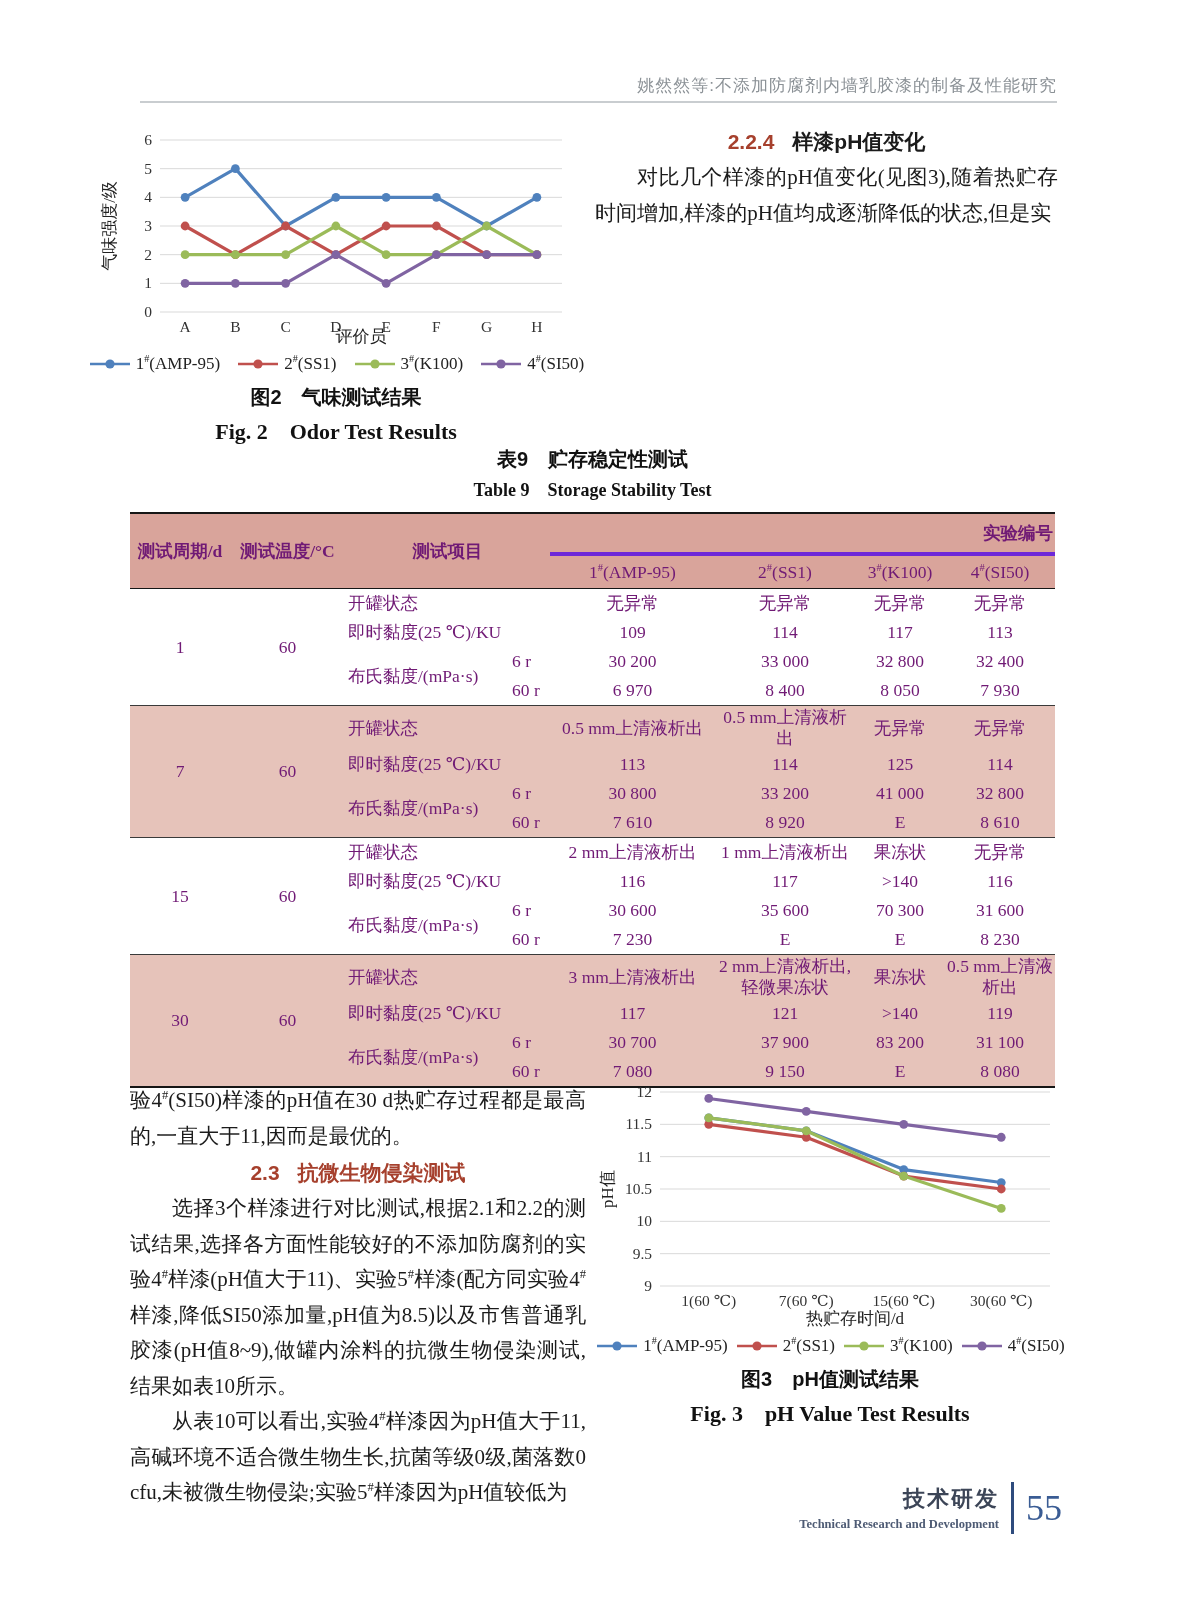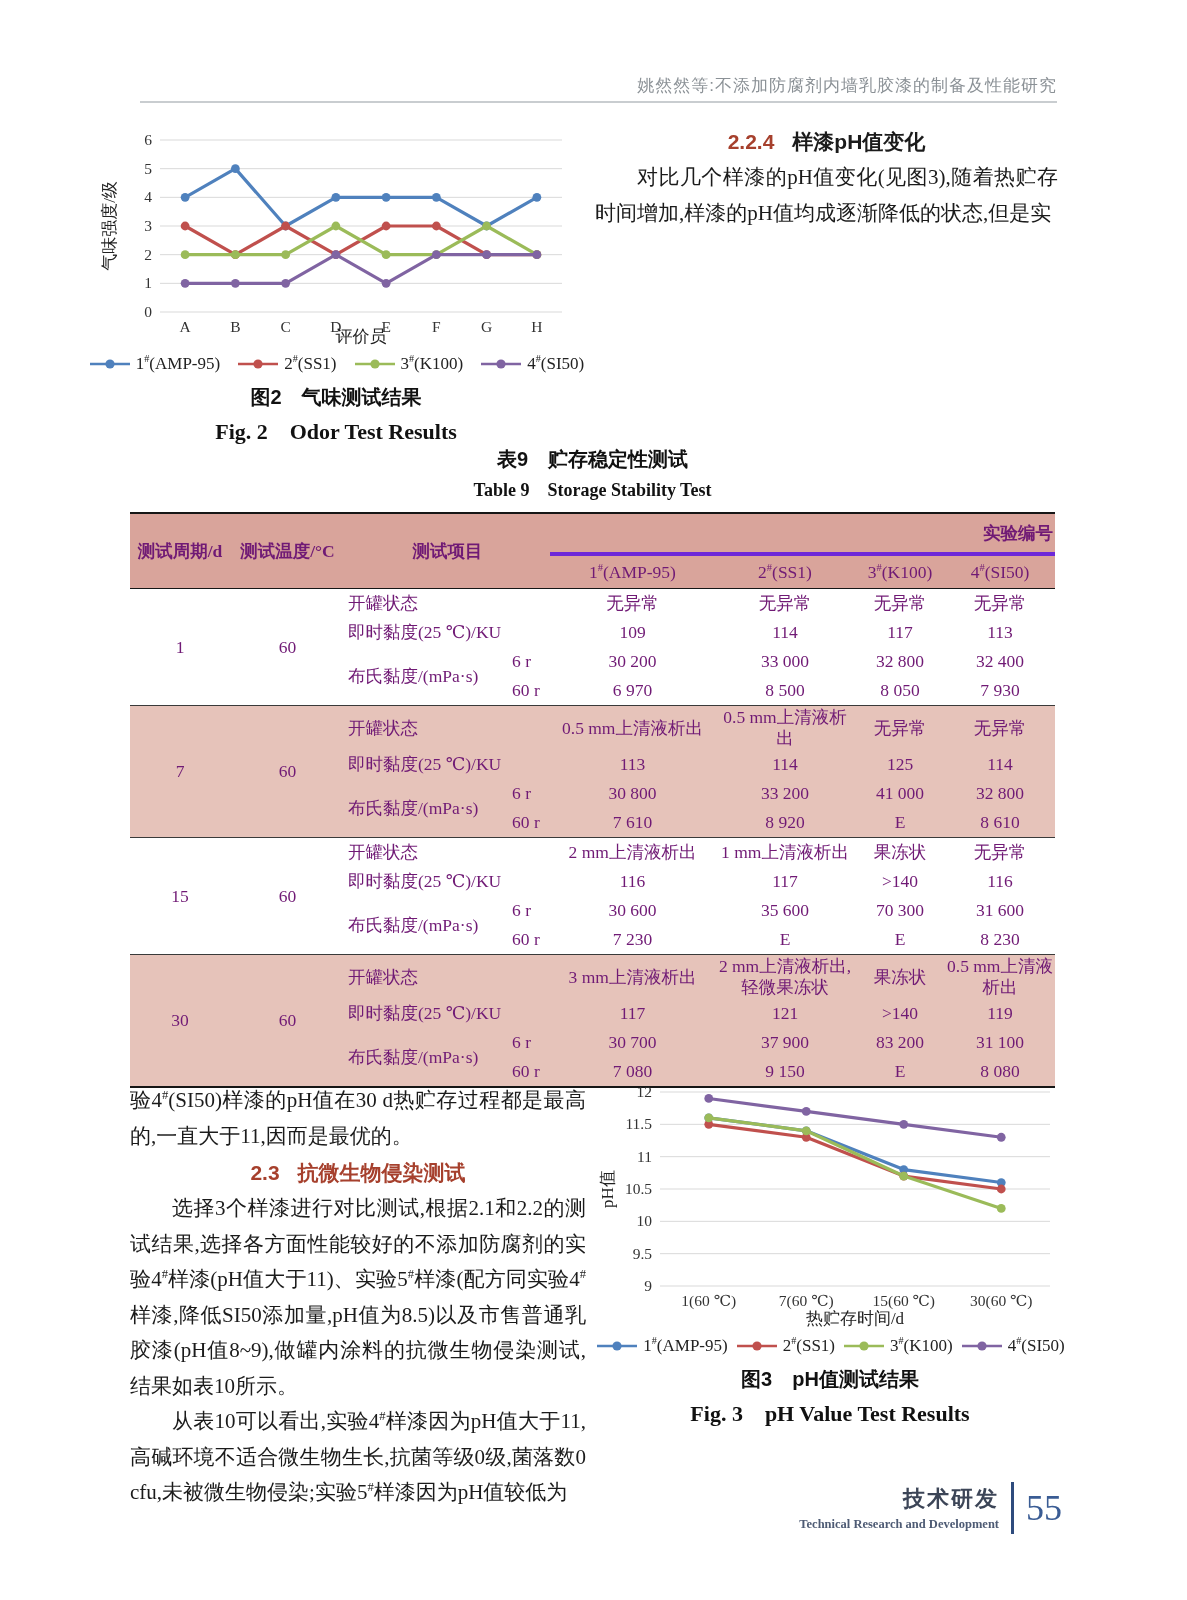--- a/index.html
+++ b/index.html
@@ -229,21 +229,21 @@
             <td rowspan="2" class="rowlabel">布氏黏度/(mPa·s)</td>
             <td class="sub">6 r</td>
             <td>30 200</td>
             <td>33 000</td>
             <td>32 800</td>
             <td>32 400</td>
           </tr>
           <tr class="">
             <td class="sub">60 r</td>
             <td>6 970</td>
-            <td>8 500</td>
+            <td>8 400</td>
             <td>8 050</td>
             <td>7 930</td>
           </tr>
           <tr class="shaded block-start">
             <td rowspan="4">7</td>
             <td rowspan="4">60</td>
             <td colspan="2" class="rowlabel">开罐状态</td>
             <td>0.5 mm上清液析出</td>
             <td>0.5 mm上清液析出</td>
             <td>无异常</td>

